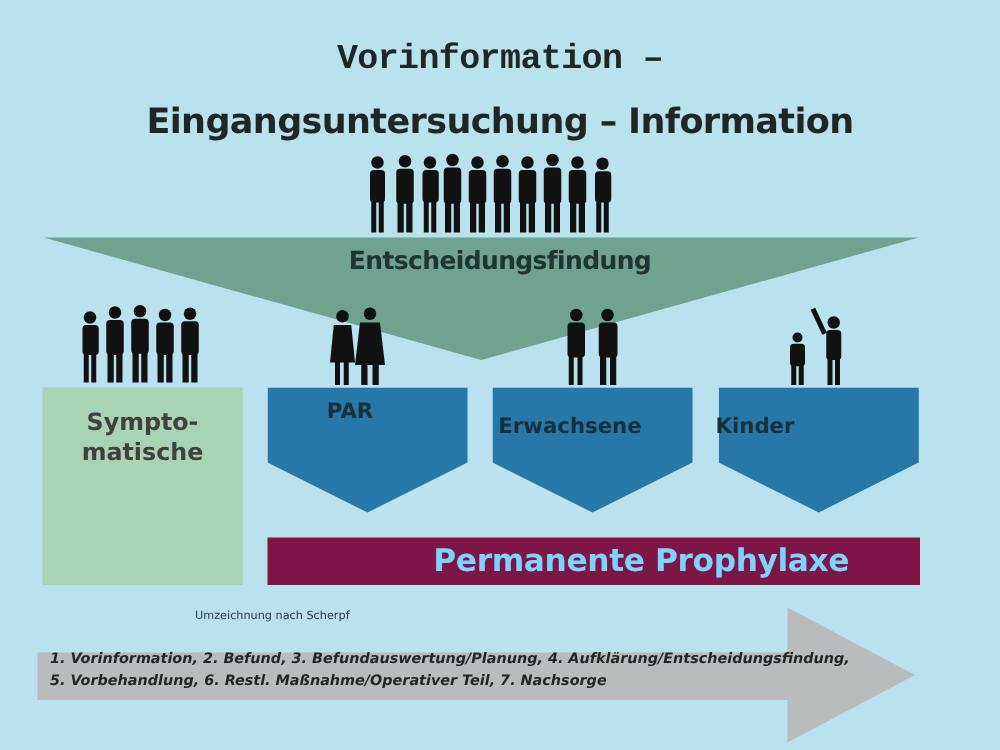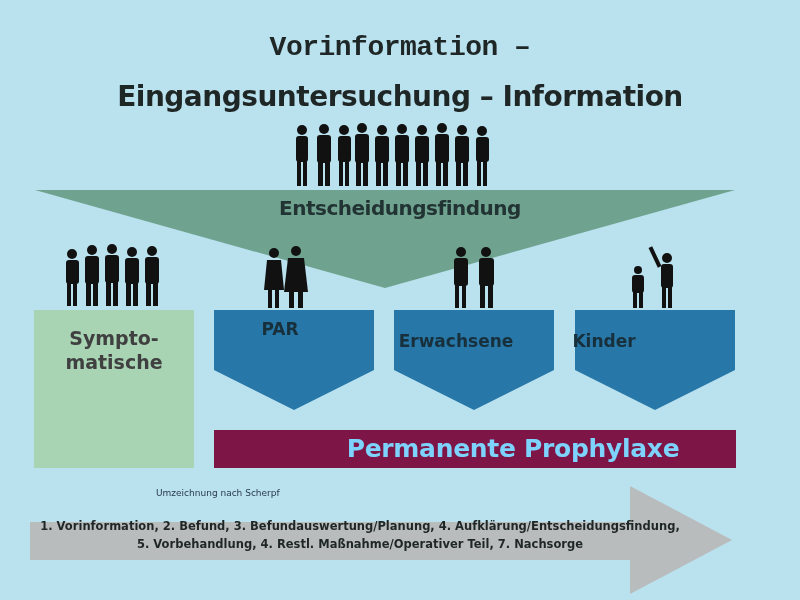--- a/index.html
+++ b/index.html
@@ -10,21 +10,21 @@
   .funnel { position:absolute; left:0; top:0; }
   .funnel-label { position:absolute; left:0; width:800px; top:196px; text-align:center; font-weight:bold; font-size:20px; color:#233; letter-spacing:-0.5px; }
   .people { position:absolute; }
   .box-green { position:absolute; left:34px; top:310px; width:160px; height:158px; background:#a8d4b4; }
   .box-green span { position:absolute; left:0; width:160px; top:16px; text-align:center; font-weight:bold; font-size:19px; line-height:24px; color:#404040; }
   .chev { position:absolute; }
   .chev-label { position:absolute; text-align:center; font-weight:bold; font-size:17px; line-height:22px; color:#17303c; }
   .bar { position:absolute; left:214px; top:430px; width:522px; height:38px; background:#7d1646; }
   .bar span { position:absolute; left:0; width:598px; top:4px; text-align:center; font-weight:bold; font-size:25px; color:#7dd3fc; letter-spacing:-0.3px; }
   .credit { position:absolute; left:156px; top:488px; font-size:9px; color:#2a3a4a; }
-  .arrow-text { position:absolute; left:40px; width:640px; top:517px; text-align:center; font-weight:bold; font-size:11.5px; line-height:18px; color:#1f2626; }
+  .arrow-text { position:absolute; left:40px; width:640px; top:517px; text-align:left; font-weight:bold; font-size:11.5px; line-height:18px; color:#1f2626;font-style:italic; }
 </style>
 </head>
 <body>
 
 <div class="title l1">Vorinformation –</div>
 <div class="title l2">Eingangsuntersuchung – Information</div>
 
 <svg class="people" style="left:290px;top:122px" width="210" height="66" viewBox="0 0 210 66">
   <g fill="#111">
     <g>
@@ -185,14 +185,14 @@
   <span>Permanente Prophylaxe</span>
 </div>
 
 <div class="credit">Umzeichnung nach Scherpf</div>
 
 <svg class="chev" style="left:0;top:486px" width="800" height="110" viewBox="0 0 800 110">
   <polygon points="30,36 630,36 630,0 732,54 630,108 630,74 30,74" fill="#b9bcbd"></polygon>
 </svg>
 <div class="arrow-text">
   <div>1. Vorinformation, 2. Befund, 3. Befundauswertung/Planung, 4. Aufklärung/Entscheidungsfindung,</div>
-  <div>5. Vorbehandlung, 4. Restl. Maßnahme/Operativer Teil, 7. Nachsorge</div>
+  <div>5. Vorbehandlung, 6. Restl. Maßnahme/Operativer Teil, 7. Nachsorge</div>
 </div>
 
 </body></html>

